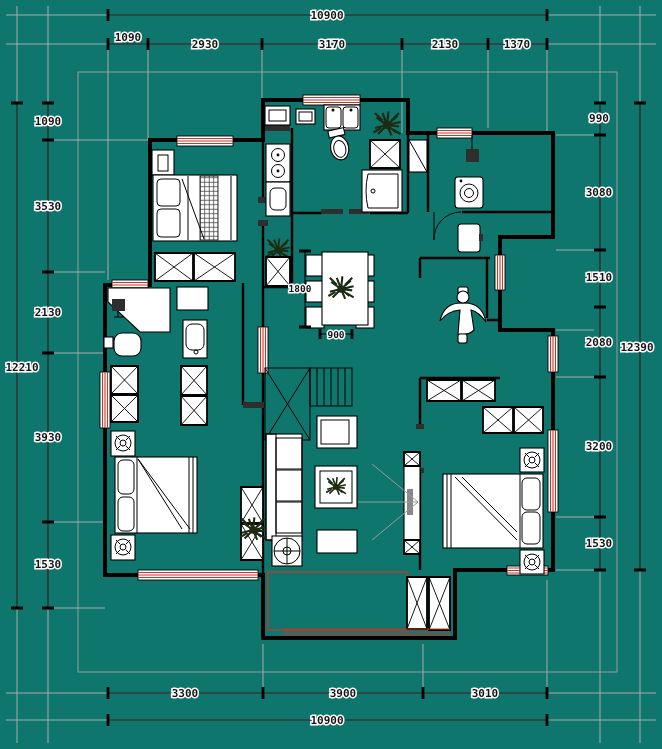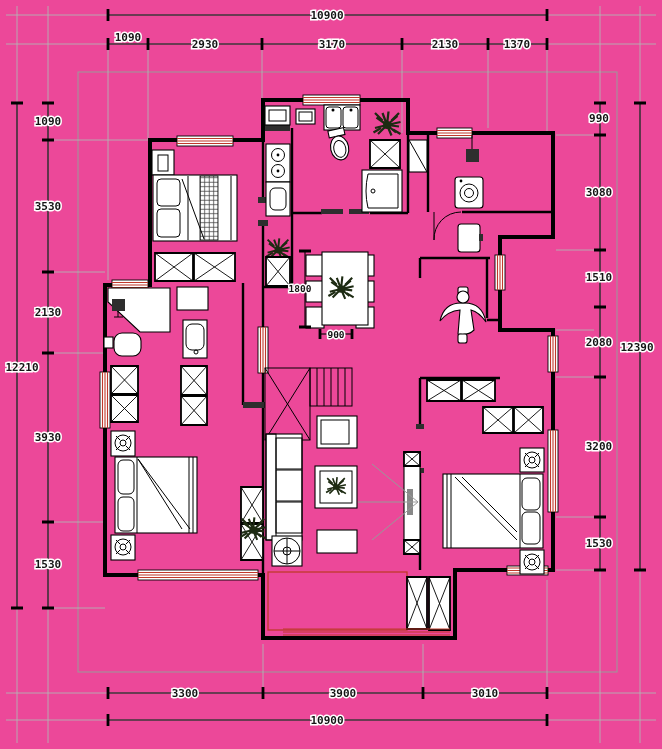--- a/index.html
+++ b/index.html
@@ -1,16 +1,16 @@
 <!DOCTYPE html>
 <html><head>
 <meta charset="utf-8">
 <style>
   html,body{margin:0;padding:0;background:#fff;}
-  .sheet{position:relative;width:662px;height:749px;background:#ec4899;overflow:hidden;font-family:"DejaVu Sans Mono",monospace;}
+  .sheet{position:relative;width:662px;height:749px;background:#0f766e;overflow:hidden;font-family:"DejaVu Sans Mono",monospace;}
   svg{display:block;}
   .wall4{fill:none;stroke:#000;stroke-width:4;stroke-linejoin:miter;}
   .wall2{fill:none;stroke:#000;stroke-width:2.4;}
   .thin{fill:none;stroke:#000;stroke-width:1;}
   .furn{fill:#fff;stroke:#000;stroke-width:1.1;}
   .xb{fill:#fff;stroke:#000;stroke-width:1.8;}
   .xd{fill:none;stroke:#000;stroke-width:0.9;}
   .dim{stroke:#000;stroke-width:1.1;fill:none;}
   .tick{stroke:#000;stroke-width:2.8;fill:none;}
   .gray{stroke:#b3b3b3;stroke-width:0.9;fill:none;}

